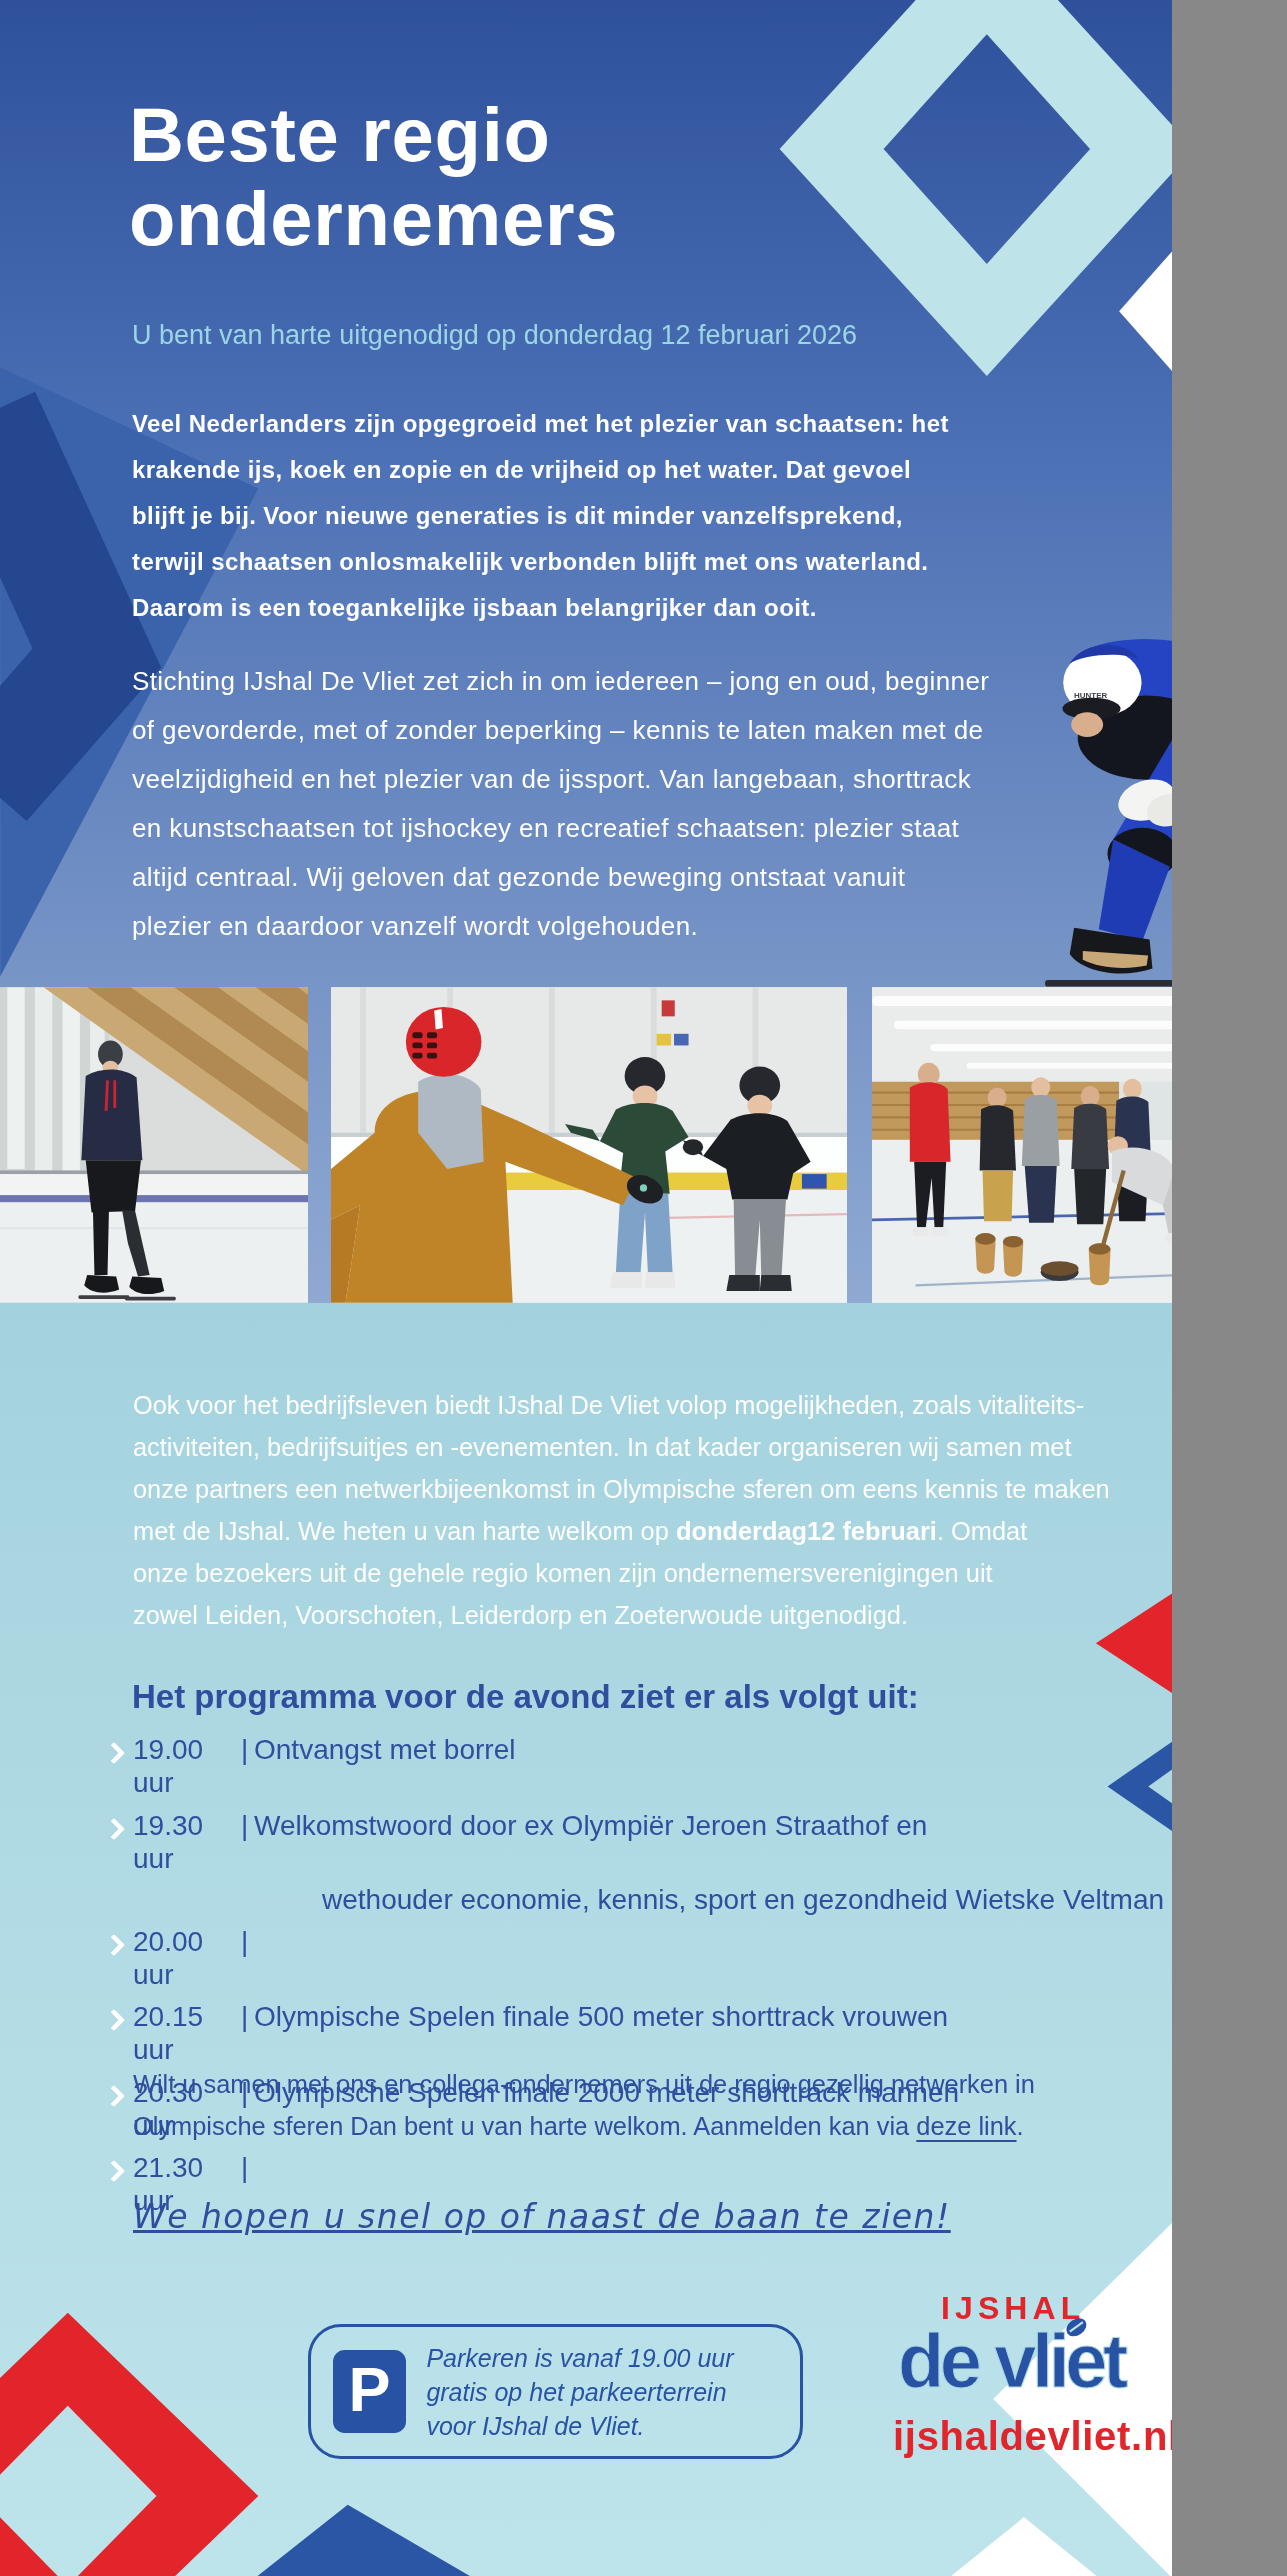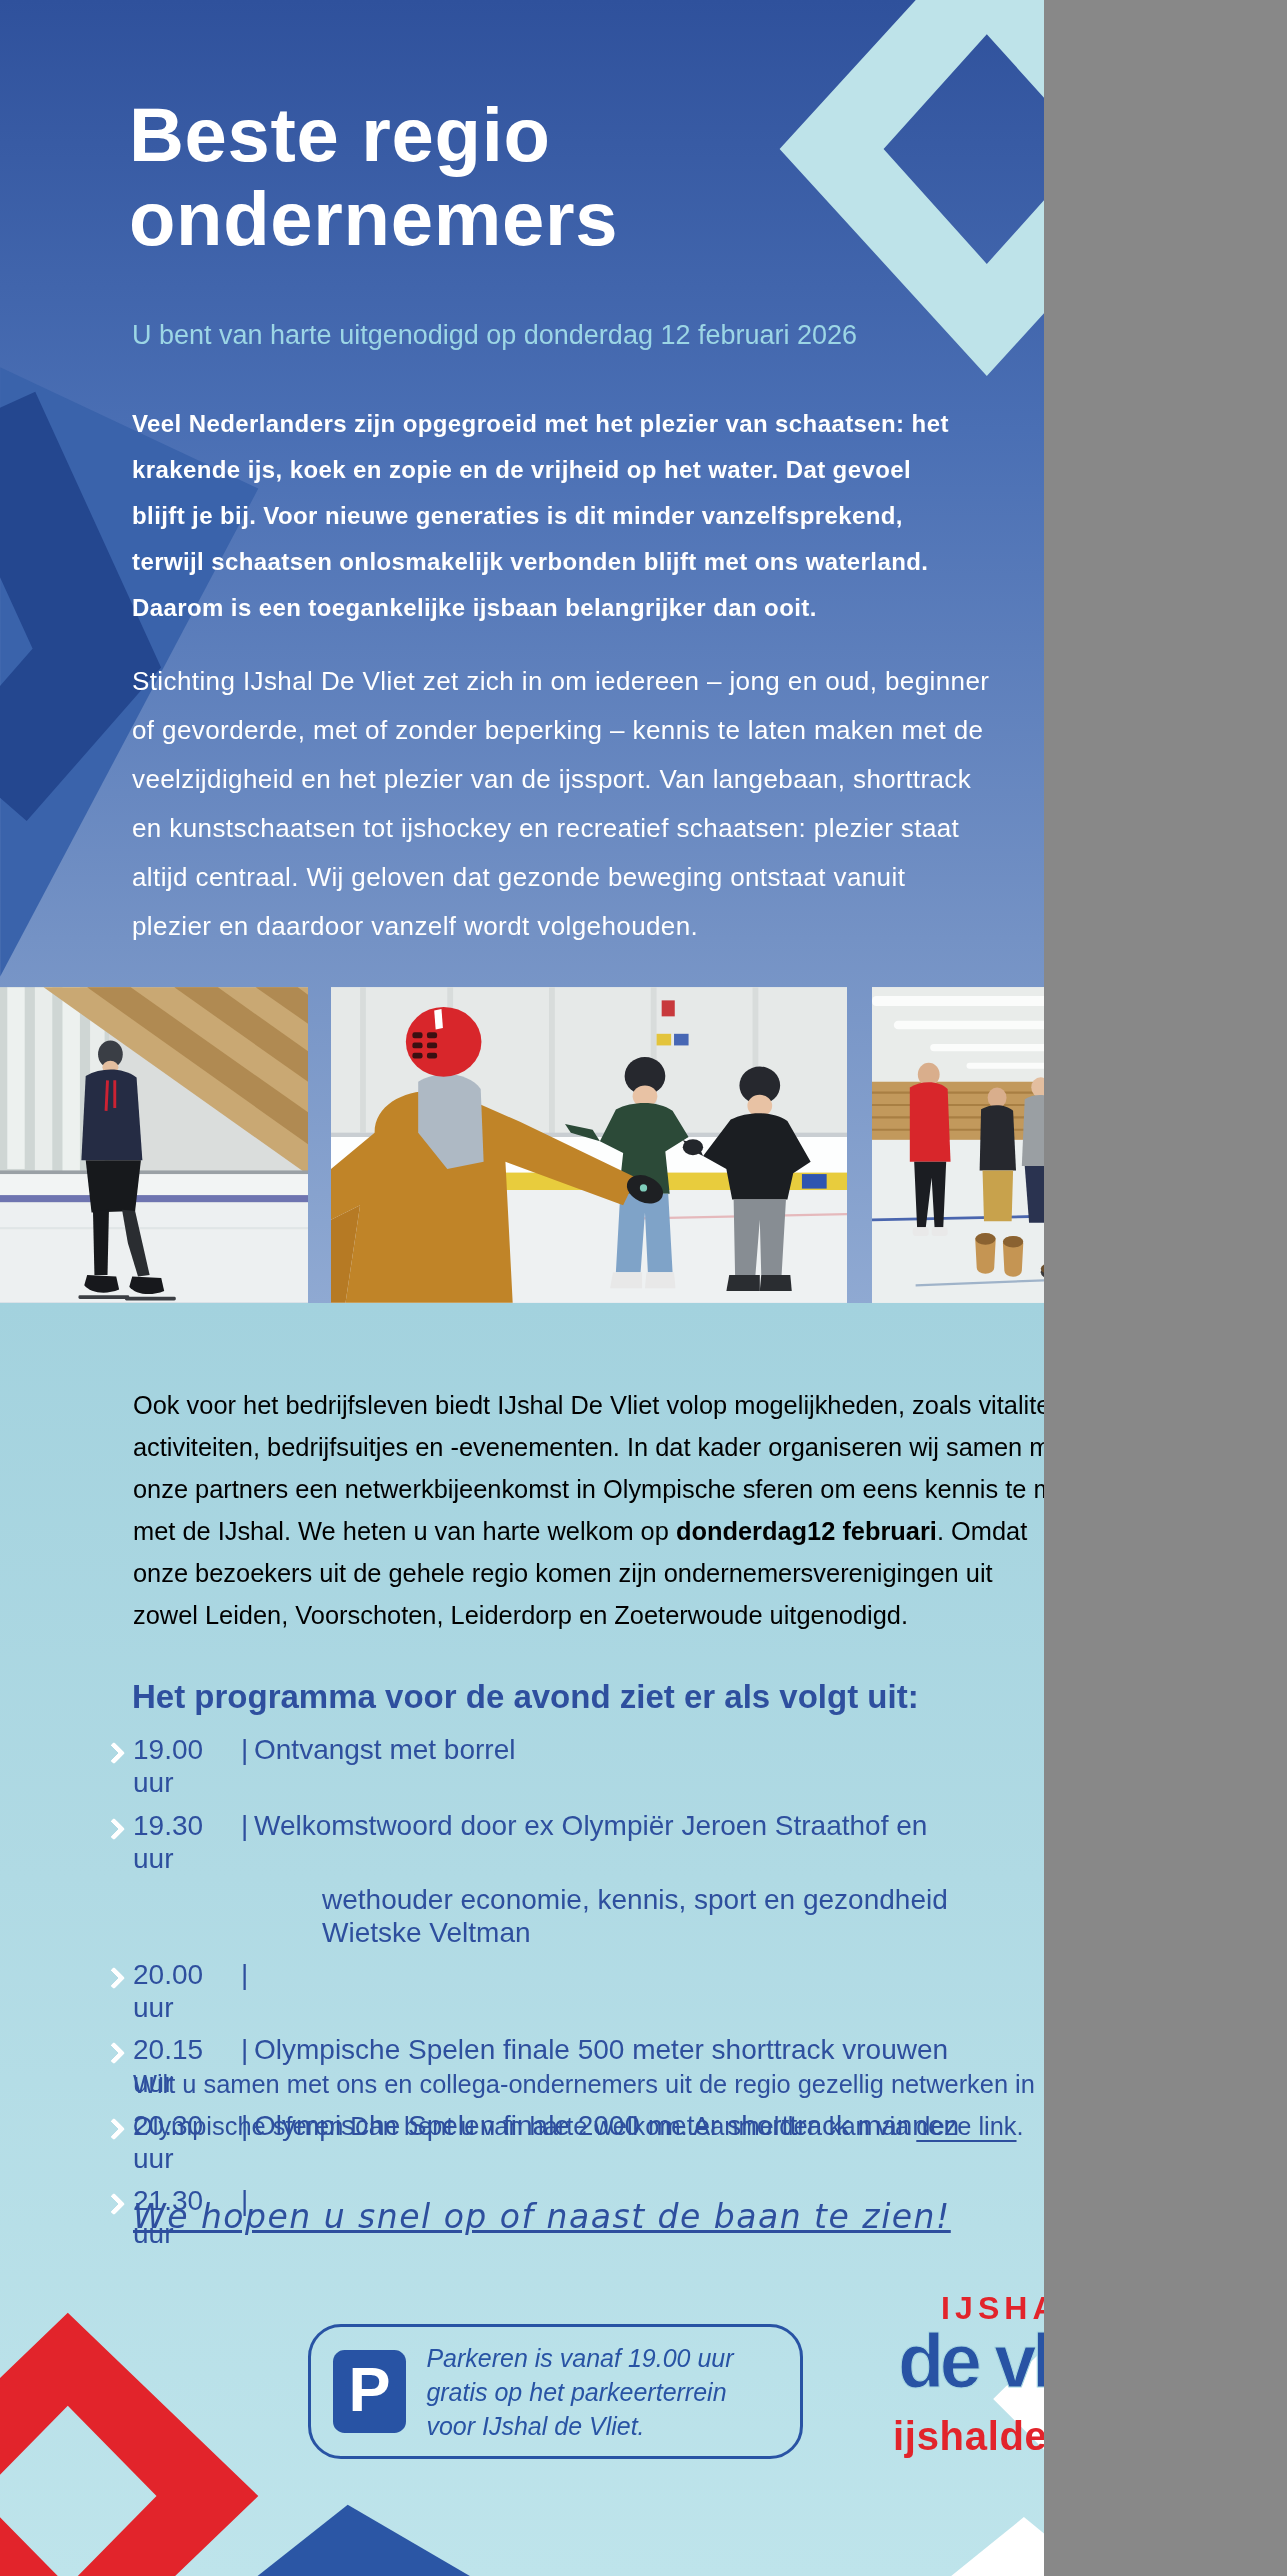--- a/index.html
+++ b/index.html
@@ -1,35 +1,35 @@
 <!DOCTYPE html>
 <html style="font-size:11.6px"><head>
 <meta charset="utf-8">
 <style>
   html,body{margin:0;padding:0;background:#888;}
-  .poster{position:relative;width:1044px;height:2576px;overflow:hidden;
+  .poster{position:relative;width:1172px;height:2576px;overflow:hidden;
           font-family:"Liberation Sans",sans-serif;}
   
   .sec-top{position:absolute;left:0;top:0;width:1288px;height:1303px;
            background:linear-gradient(180deg,#2F519C 0%,#4A6FB4 33%,#7492C5 72%,#8FA9D2 100%);}
   .sec-light{position:absolute;left:0;top:1303px;width:1288px;height:1273px;
              background:linear-gradient(180deg,#A3D2DE 0%,#B0DAE4 45%,#BEE4EB 100%);}
   
   .deco{position:absolute;left:0;top:0;z-index:1;pointer-events:none;}
   
   .pre{white-space:pre-line;}
   .hero-title{position:absolute;left:129px;top:93px;z-index:2;color:#FFFFFF;
               font-size:76px;line-height:84px;font-weight:700;letter-spacing:0.7px;}
   .hero-sub{position:absolute;left:132px;top:320px;z-index:2;color:#9CD6E5;
             font-size:27px;font-weight:400;}
   .intro-bold{position:absolute;left:132px;top:401px;width:1141px;z-index:2;color:#FFFFFF;
               font-size:24px;line-height:46px;font-weight:700;letter-spacing:0.4px;}
   .intro-reg{position:absolute;left:132px;top:657px;width:989px;z-index:2;color:#FFFFFF;
              font-size:26px;line-height:49px;font-weight:400;letter-spacing:0.4px;}
-  .p1{position:absolute;left:133px;top:1384px;width:1134px;z-index:2;color:#000000;
+  .p1{position:absolute;left:133px;top:1384px;width:1134px;z-index:2;color:#ffffff;
       font-size:25.4px;line-height:42px;}
   .p1 b{font-weight:700;}
   .prog-head{position:absolute;left:132px;top:1678px;z-index:2;color:#2E4F9E;
              font-size:33px;font-weight:700;}
   .prog-list{position:absolute;left:108px;top:1733px;z-index:2;color:#2E4F9E;font-size:28px;}
   .prog-row{display:grid;grid-template-columns:25px 108px 13px auto;align-items:baseline;
             margin-bottom:9.5px;line-height:33px;}
   .chev{width:11px;height:11px;border-top:5.1px solid #FFFFFF;border-right:5.1px solid #FFFFFF;
         transform:rotate(45deg) translateY(2.9px);border-radius:2.2px;display:inline-block;}
   .prog-wrap{margin-left:214px;line-height:33px;margin-top:-1.5px;margin-bottom:9px;}

